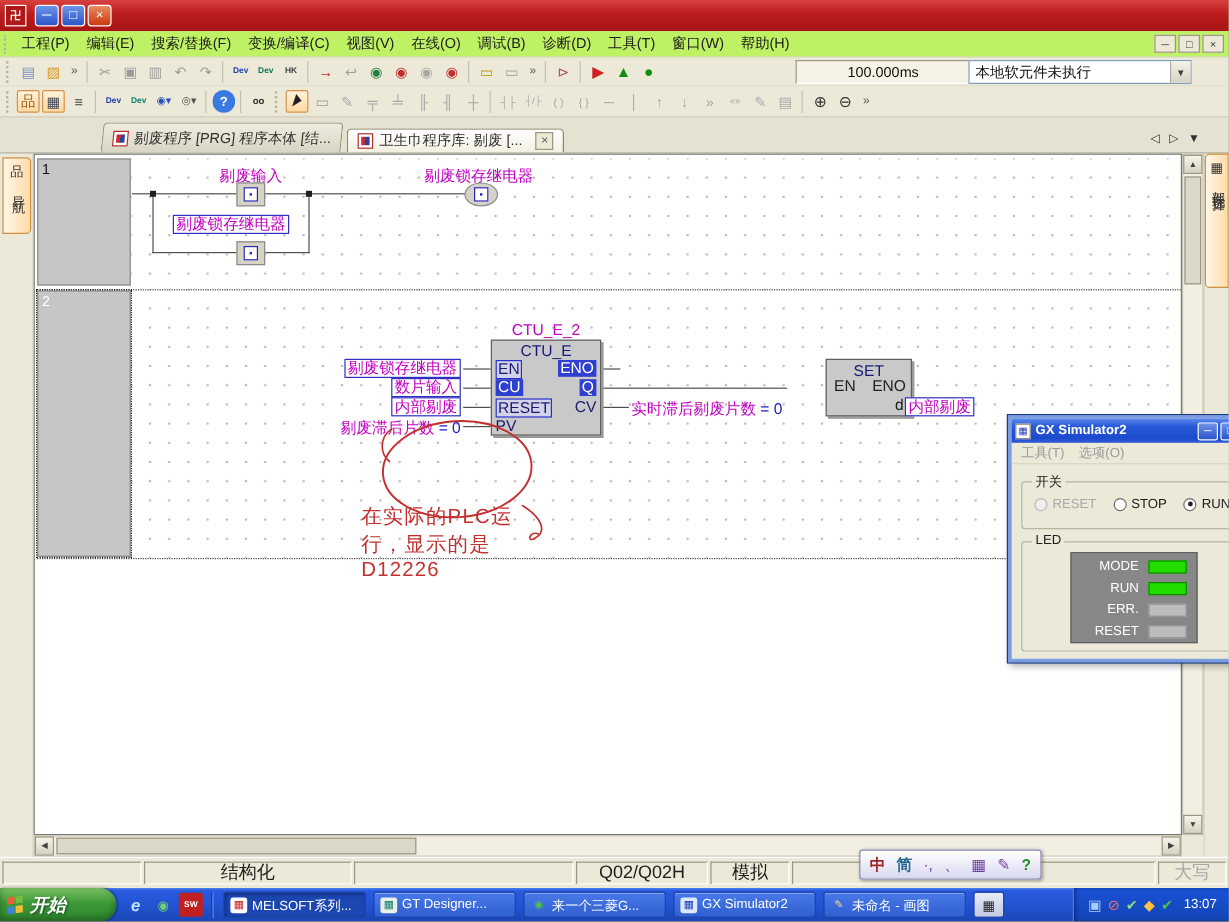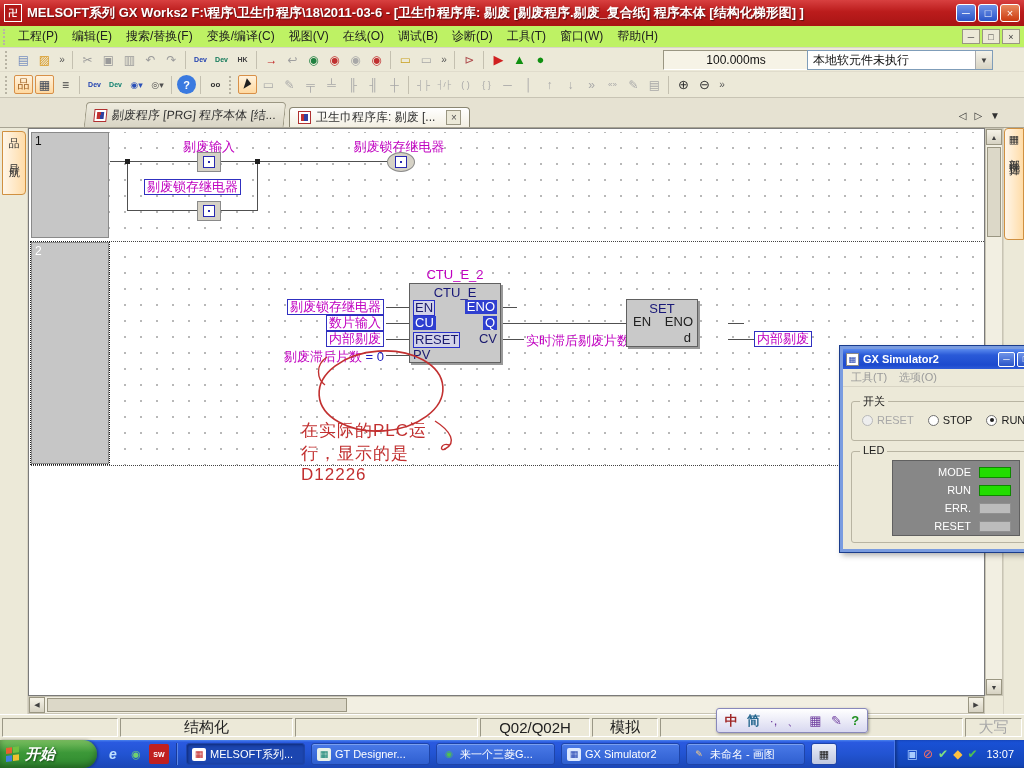--- a/index.html
+++ b/index.html
@@ -170,21 +170,20 @@
   .clock{color:#fff;font-size:11px;margin-left:4px;}
   svg.redink{position:absolute;overflow:visible;}
 </style>
 </head>
 <body>
 
 <div id="screen">
 
   <div class="titlebar">
     <div class="appicon">卍</div>
-    <div class="title-text">MELSOFT系列 GX Works2 F:\程序\卫生巾程序\18\2011-03-6 - [卫生巾程序库: 剔废 [剔废程序.剔废_复合纸] 程序本体 [结构化梯形图] ]</div>
     <div class="winbtn">─</div>
     <div class="winbtn">□</div>
     <div class="winbtn close">×</div>
   </div>
 
   <div class="menubar">
     <span class="grip"></span>
     <div style="display:flex">
 
     <span class="menu-item">工程(P)</span>
@@ -372,21 +371,21 @@
       <span class="pin" style="right:3px;top:48px">CV</span>
     </div>
 
     <div class="varbox" style="right:600px;top:170px">剔废锁存继电器</div>
     <div class="varbox" style="right:600px;top:186px">数片输入</div>
     <div class="varbox" style="right:600px;top:202px">内部剔废</div>
     <div class="mlabel" style="right:600px;top:219px;text-align:right"><span>剔废滞后片数</span><span class="bluval"> = 0</span></div>
 
     <div class="mlabel" style="left:497px;top:203px;text-align:left"><span>实时滞后剔废片数</span><span class="bluval"> = 0</span></div>
 
-    <div class="fb" style="left:597px;top:170px;width:72px;height:48px">
+    <div class="fb" style="left:659px;top:170px;width:72px;height:48px">
       <div class="fbtitle pindark">SET</div>
       <span class="pin pindark" style="left:6px;top:15px">EN</span>
       <span class="pin pindark" style="right:4px;top:15px">ENO</span>
       <span class="pin pindark" style="right:6px;top:31px">d</span>
     </div>
     <div class="varbox" style="left:725px;top:202px">内部剔废</div>
 
 
     <svg class="redink" style="left:270px;top:218px" width="180" height="110">
       <ellipse cx="82" cy="44" rx="62" ry="40" fill="none" stroke="#c23030" stroke-width="1.6" transform="rotate(-4 82 44)"></ellipse>
@@ -435,21 +434,21 @@
             <em>STOP</em>
           </span>
           <span class="radio" data-state="selected">
             <i class="rdot"></i>
             <em>RUN</em>
           </span>
         </div>
     </div>
     <div class="grpbox" style="left:8px;top:102px;width:182px;height:92px">
       <span class="grplab">LED</span>
-      <div class="ledpanel" style="left:40px;top:8px;width:128px;height:76px;padding:2px 8px">
+      <div class="ledpanel" style="left:40px;top:8px;width:106px;height:76px;padding:2px 8px">
 
       <div class="ledrow">
             <span class="ledlabel">MODE</span>
             <span class="ledlight" data-on="true"></span>
           </div>
           <div class="ledrow">
             <span class="ledlabel">RUN</span>
             <span class="ledlight" data-on="true"></span>
           </div>
           <div class="ledrow">

